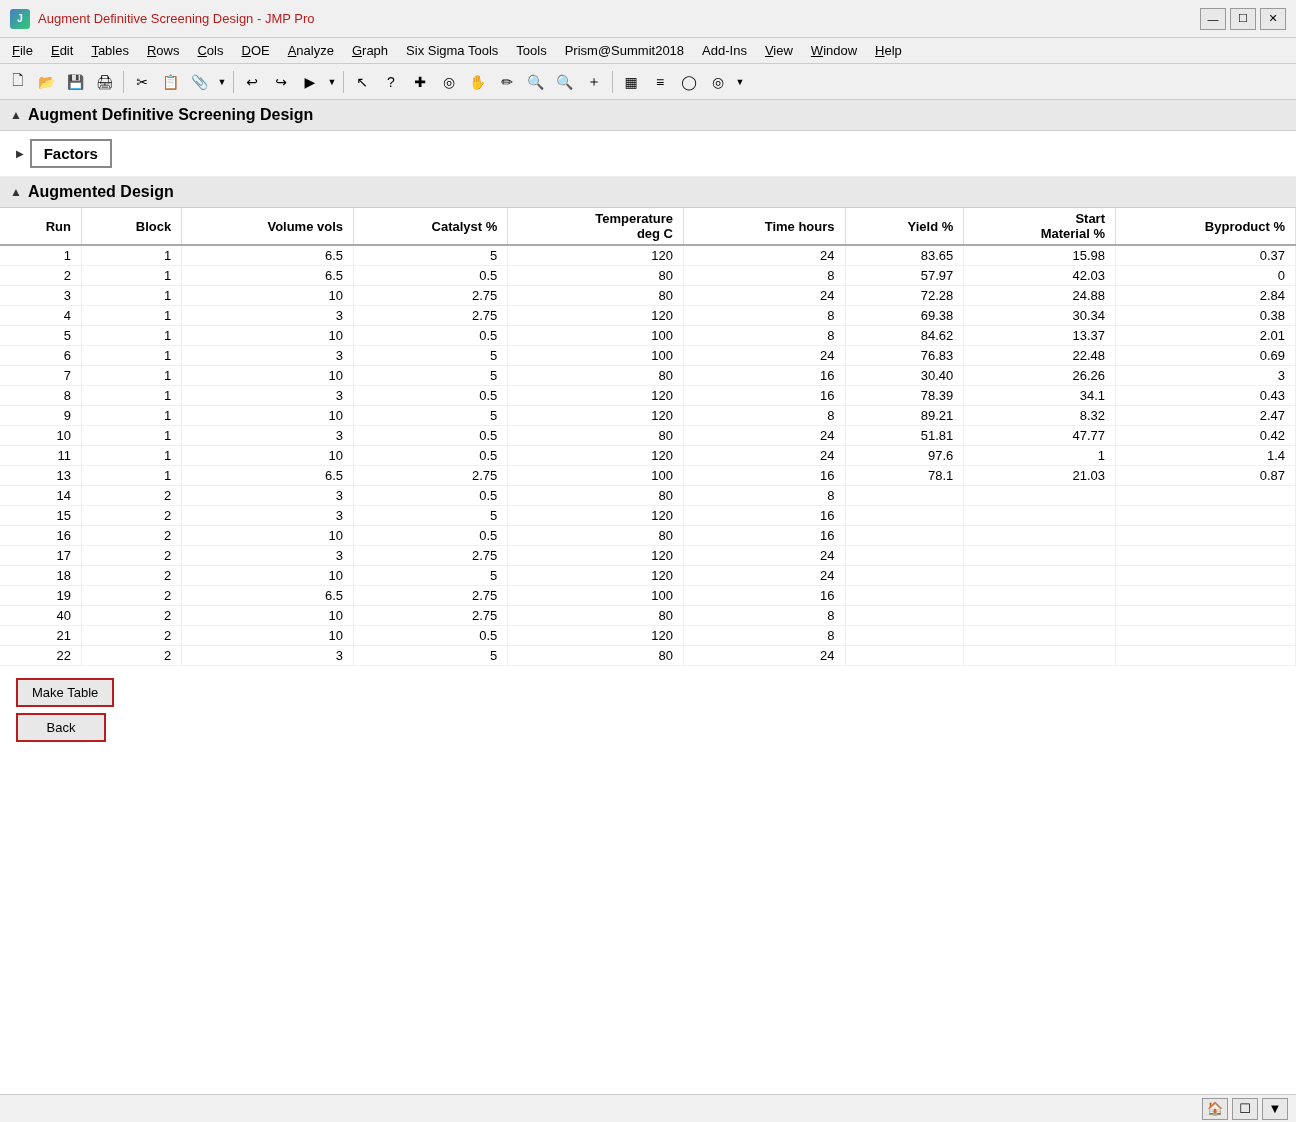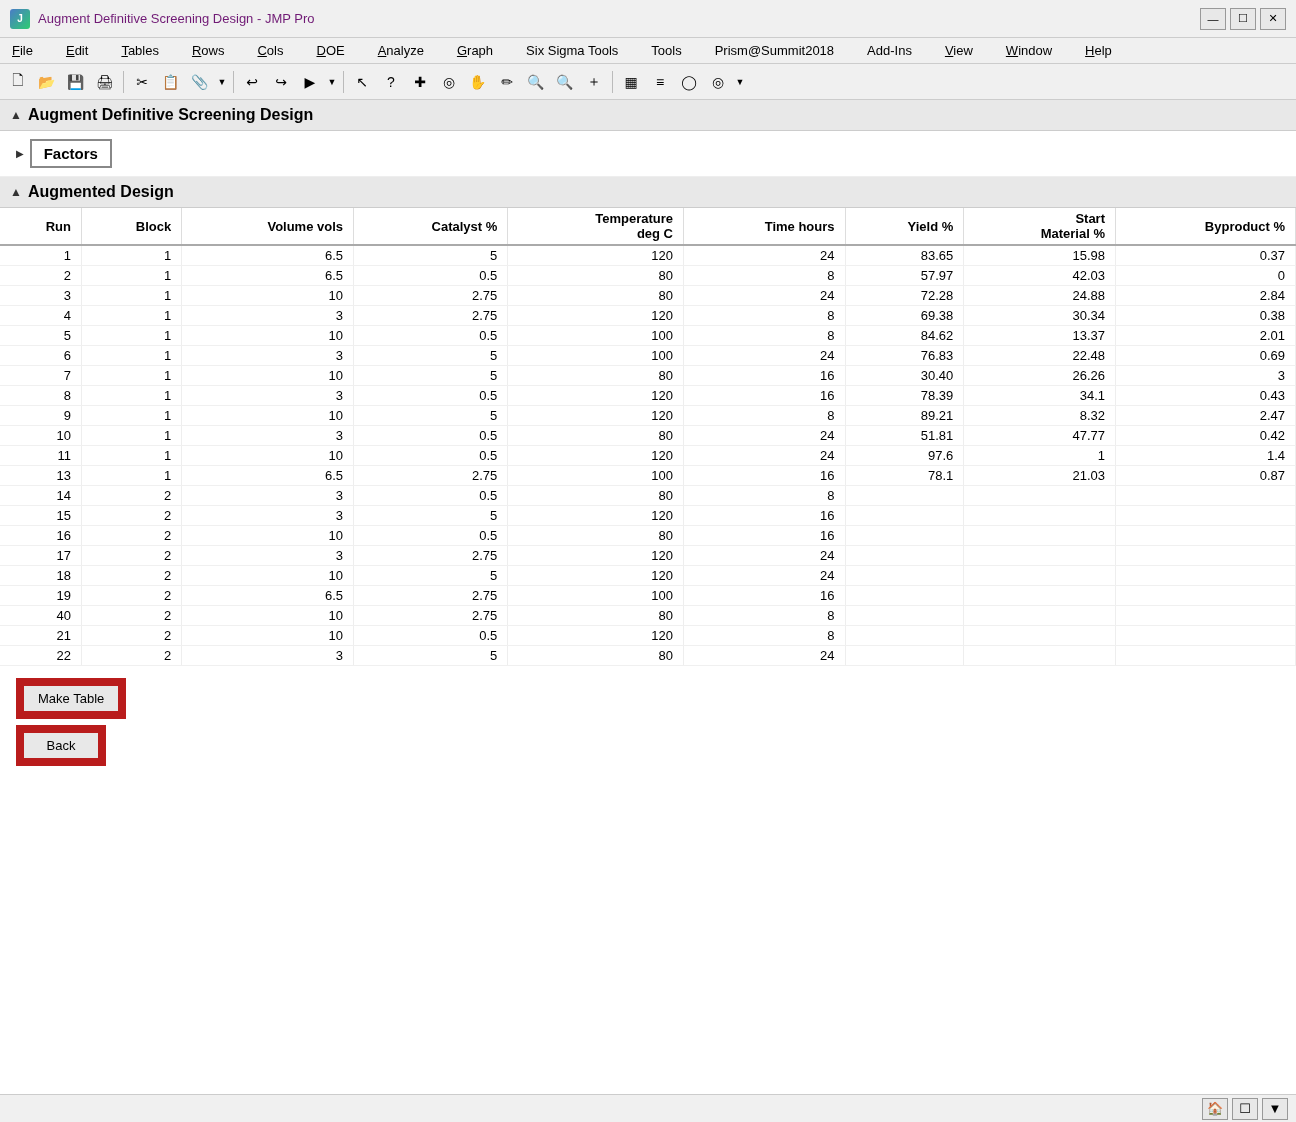--- a/index.html
+++ b/index.html
@@ -36,21 +36,21 @@
       border-radius: 3px;
       display: flex;
       align-items: center;
       justify-content: center;
       font-size: 10px;
       color: white;
       font-weight: bold;
     }
     .title-text {
       font-size: 13px;
-      color: #701a75;
+      color: #b91c1c;
     }
     .title-controls {
       display: flex;
       gap: 4px;
     }
     .title-btn {
       width: 26px;
       height: 22px;
       border: 1px solid #999;
       background: #e8e8e8;
@@ -62,21 +62,21 @@
     }
 
     
     .menu-bar {
       background: #f0f0f0;
       border-bottom: 1px solid #ccc;
       display: flex;
       align-items: center;
       padding: 2px 4px;
       height: 26px;
-      gap: 17px;
+      gap: 2px;
     }
     .menu-item {
       padding: 2px 8px;
       cursor: pointer;
       font-size: 13px;
       color: #000;
       border-radius: 2px;
     }
     .menu-item u { text-decoration: underline; }
 
@@ -205,21 +205,21 @@
     
     .buttons-row {
       padding: 12px 16px;
       display: flex;
       flex-direction: column;
       gap: 6px;
       align-items: flex-start;
     }
     .action-btn {
       padding: 5px 14px;
-      border: 8px solid #b91c1c;
+      border: 2px solid #b91c1c;
       background: #e8e8e8;
       cursor: pointer;
       font-size: 13px;
       font-weight: normal;
       min-width: 90px;
       text-align: center;
     }
 
     
     .status-bar {

